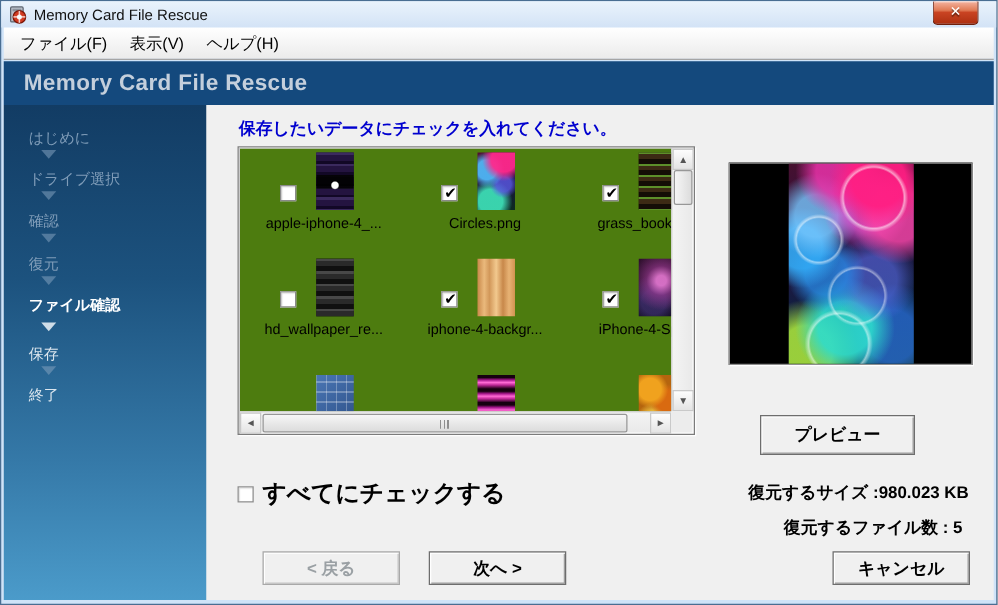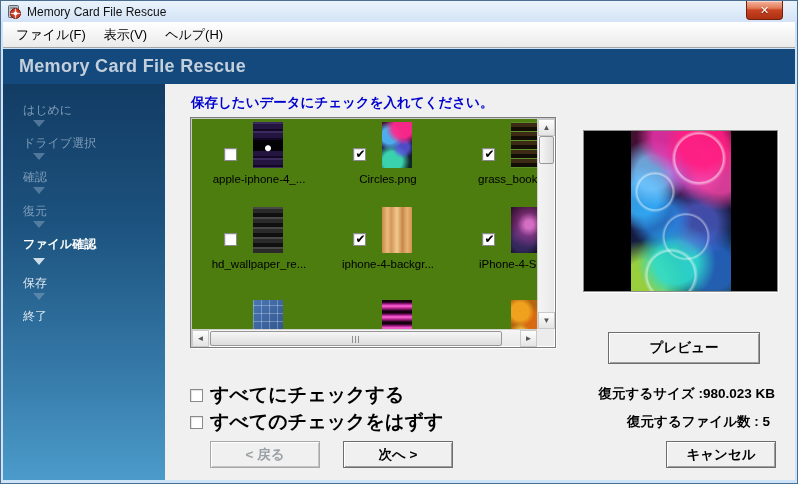--- a/index.html
+++ b/index.html
@@ -150,21 +150,21 @@
       radial-gradient(circle at 55% 66%, rgba(0,0,0,0) 17.5%, rgba(255,255,255,.45) 18.5%, rgba(0,0,0,0) 20.5%),
       radial-gradient(circle at 40% 90%, rgba(0,0,0,0) 14.5%, rgba(255,255,255,.5) 15.5%, rgba(0,0,0,0) 17.5%); }
 
   
   .btn{ position:absolute; background:#f0f0f0; border:1px solid #6d6d6d;
     box-shadow: inset 1px 1px 0 #ffffff, inset -1px -1px 0 #9e9e9e;
     font-family:inherit; font-size:13.5px; font-weight:bold; color:#000;
     display:flex; align-items:center; justify-content:center; cursor:pointer; }
   .btn.disabled{ color:#9aa0a4; border-color:#a8a8a8; cursor:default;
     box-shadow: inset 1px 1px 0 #fff, inset -1px -1px 0 #c4c4c4; }
-  .preview-btn{ left:430px; top:248px; width:152px; height:32px; }
+  .preview-btn{ left:430px; top:248px; width:124px; height:32px; }
   .back-btn{ left:32px; top:357px; width:110px; height:27px; }
   .next-btn{ left:165px; top:357px; width:110px; height:27px; }
   .cancel-btn{ left:488px; top:357px; width:110px; height:27px; }
 
   .stat{ position:absolute; font-size:13.5px; font-weight:bold; color:#000; white-space:nowrap; }
   .stat.size{ top:301px; right:20px; }
   .stat.count{ top:329px; right:25px; }
 
   .chk-row{ position:absolute; left:12px; display:flex; align-items:center; cursor:default; }
   .chk-row .cb{ position:relative; margin-right:7px; }
@@ -285,23 +285,19 @@
         <div class="preview-img"></div>
       </div>
       <button class="btn preview-btn">プレビュー</button>
       <div class="stat size">復元するサイズ :980.023 KB</div>
       <div class="stat count">復元するファイル数 : 5</div>
 
       <div class="chk-row r1">
         <div class="cb"></div>
         <span class="lbl">すべてにチェックする</span>
       </div>
-      <div class="chk-row r2">
-        <div class="cb"></div>
-        <span class="lbl">すべてのチェックをはずす</span>
-      </div>
 
       <button class="btn back-btn disabled" aria-disabled="true">&lt; 戻る</button>
       <button class="btn cancel-btn">キャンセル</button>
       <button class="btn next-btn">次へ &gt;</button>
     </div>
   </div>
 </div>
 
 </body></html>

